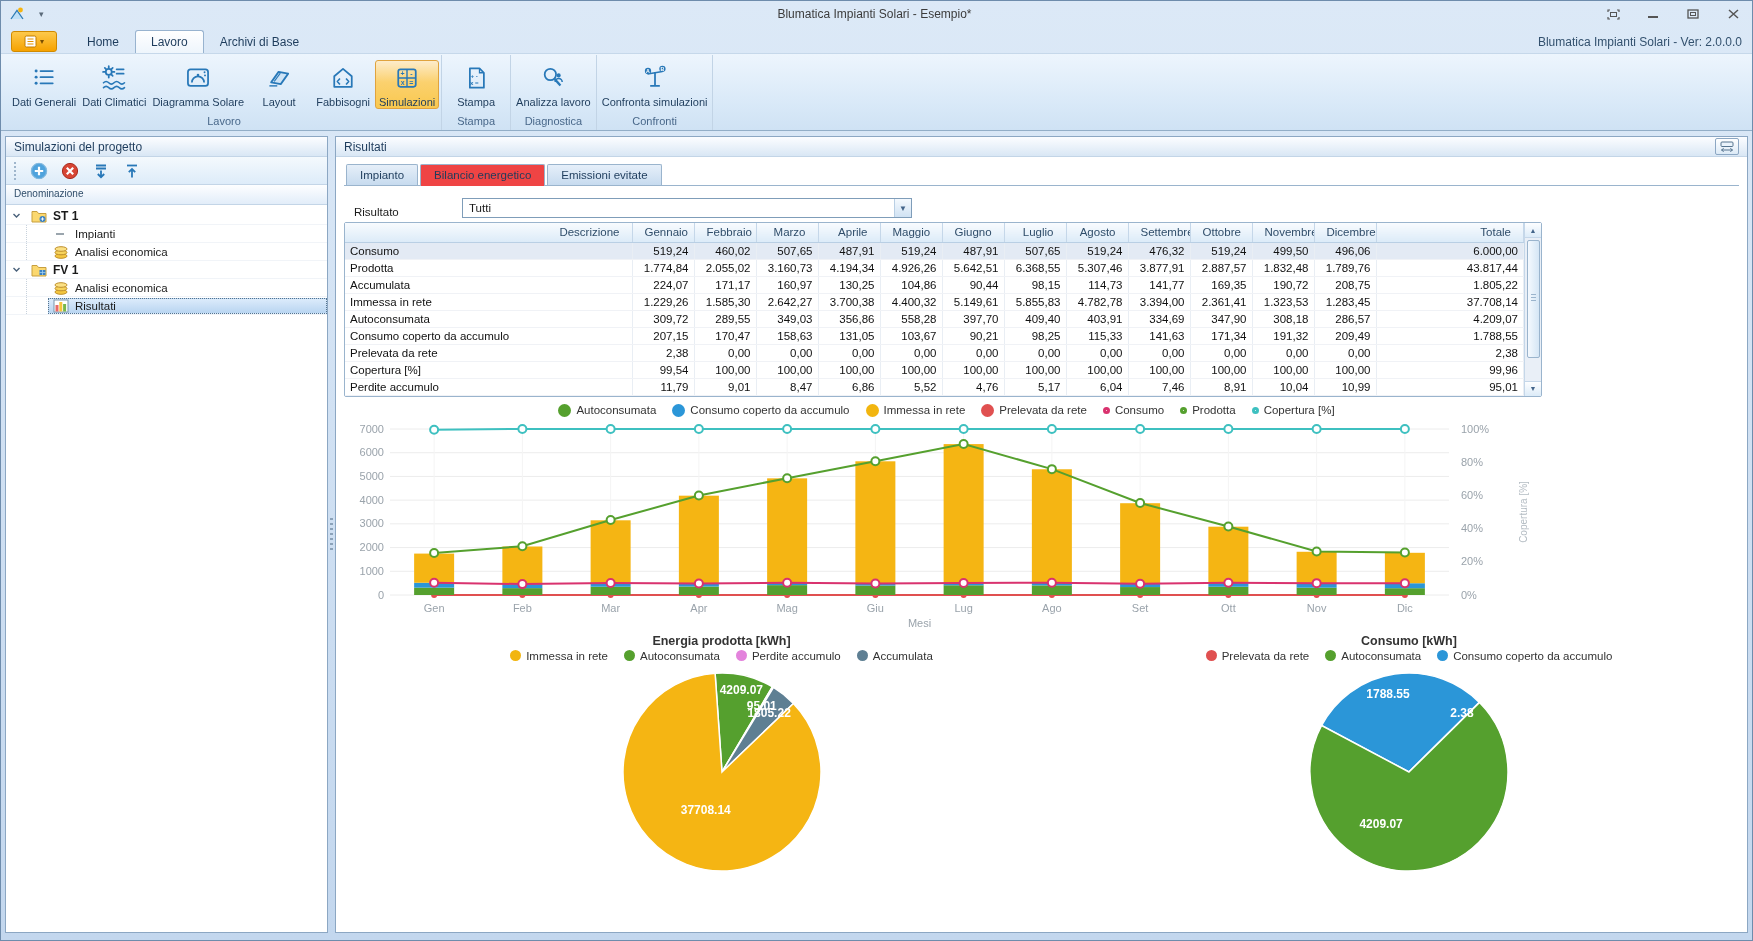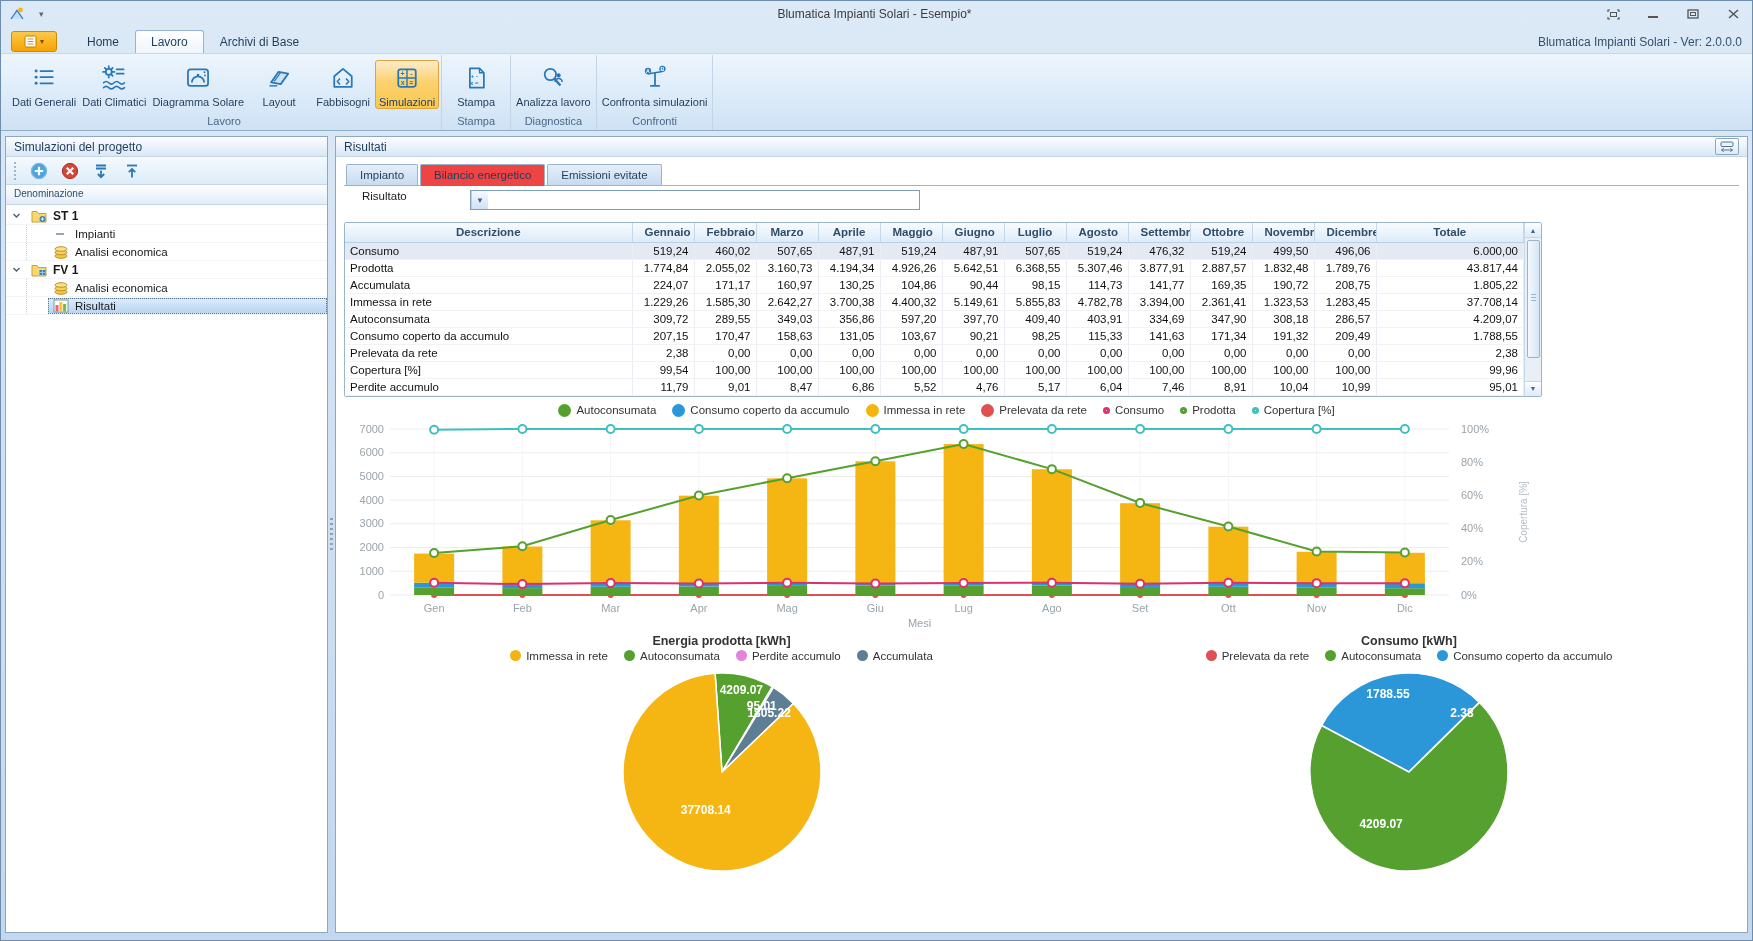--- a/index.html
+++ b/index.html
@@ -45,30 +45,30 @@
 .tree-label{white-space:nowrap}
 .splitter{width:7px;display:flex;align-items:center;justify-content:center}
 .splitter-dots{width:3px;height:34px;background:repeating-linear-gradient(#8ba2b9 0 2px,transparent 2px 5px)}
 
 .content{flex:1;border:1px solid #8ca7c3;background:#fff;display:flex;flex-direction:column;min-width:0}
 .panel-resize-btn{margin-left:auto;width:24px;height:17px;border:1px solid #8ca7c3;border-radius:2px;background:linear-gradient(#ffffff,#dceaf7);display:flex;align-items:center;justify-content:center}
 .content-body{flex:1;padding:5px 8px 0;display:flex;flex-direction:column;min-height:0}
 .tabstrip{display:flex;gap:2px;border-bottom:1px solid #9ab4cd;padding:2px 2px 0;flex:none}
 .tab{padding:4px 13px 4px;font-size:11.5px;color:#1e3c5c;background:linear-gradient(#e6eff9,#c7dbef);border:1px solid #9ab4cd;border-bottom:none;border-radius:2px 2px 0 0}
 .tab.active{background:#ef4444;margin-bottom:-1px;padding-bottom:5px}
-.filter-row{display:flex;align-items:flex-start;height:28px;font-size:11.5px;color:#1a1a1a;margin:4px 16px 2px;flex:none}
+.filter-row{display:flex;align-items:flex-end;height:28px;font-size:11.5px;color:#1a1a1a;margin:4px 8px 2px;flex:none}
 .filter-label{width:110px;padding-left:2px}
 .combo{width:450px;height:20px;border:1px solid #7f9db9;display:flex;background:#fff}
 .combo-value{flex:1;padding:2.5px 6px;font-size:11.5px}
 .combo-btn{width:17px;background:linear-gradient(#f4f9fe,#d0e2f3);border-left:1px solid #b9cfe4;display:flex;align-items:center;justify-content:center;font-size:8px;color:#44658a}
 
 .table-wrap{position:relative;border:1px solid #9ab4cd;border-radius:2px;width:1198px;margin-top:2px;flex:none;background:#fff}
 .table-scroll{margin-right:17px}
 table{width:100%;border-collapse:collapse;table-layout:fixed;font-size:11.5px}
-th{background:linear-gradient(#f8fbfe,#dcebf8);border-right:1px solid #c5d7e9;border-bottom:1px solid #b9cfe4;color:#2f4d6a;font-weight:bold;height:19px;padding:1px 12px;text-align:center;overflow:hidden;white-space:nowrap}
+th{background:linear-gradient(#f8fbfe,#dcebf8);border-right:1px solid #c5d7e9;border-bottom:1px solid #b9cfe4;color:#2f4d6a;font-weight:normal;height:19px;padding:1px 12px;text-align:right;overflow:hidden;white-space:nowrap}
 td{border-right:1px solid #e9eef4;border-bottom:1px solid #f0f2f6;height:17px;padding:1px 5px;text-align:right;white-space:nowrap;overflow:hidden;color:#111}
 td.lbl{text-align:left}
 tr.selected td{background:#e3eaf4}
 .vscroll{position:absolute;top:0;right:0;bottom:0;width:17px;background:#e9eff7;border-left:1px solid #c5d7e9;display:flex;flex-direction:column;align-items:center}
 .vs-btn{height:15px;width:100%;display:flex;align-items:center;justify-content:center;font-size:7px;color:#44658a;background:linear-gradient(#fdfeff,#dcebf8);border-bottom:1px solid #c5d7e9}
 .vs-btn.bottom{margin-top:auto;border-top:1px solid #c5d7e9;border-bottom:none}
 .vs-thumb{margin-top:2px;width:13px;height:118px;background:linear-gradient(90deg,#f4f9fe,#d5e6f5);border:1px solid #9ab4cd;border-radius:2px;position:relative}
 .vs-thumb:after{content:"";position:absolute;left:3px;right:3px;top:53px;height:8px;background:repeating-linear-gradient(#9ab4cd 0 1px,transparent 1px 3px)}
 
 .chart-legend{display:flex;justify-content:center;align-items:center;gap:16px;font-size:11.5px;color:#333;margin:7px 0 0;width:1205px;flex:none}
@@ -393,20 +393,21 @@
       <div class="content-body">
         <div class="tabstrip">
           <span class="tab">Impianto</span>
           <span class="tab active">Bilancio energetico</span>
           <span class="tab">Emissioni evitate</span>
         </div>
 
         <div class="filter-row">
           <span class="filter-label">Risultato</span>
           <span class="combo">
+            <span class="combo-value">Tutti</span>
             <span class="combo-btn">▼</span>
           </span>
         </div>
 
         <div class="table-wrap">
           <div class="table-scroll">
             <table>
               <colgroup id="table-cols">
                   <col style="width: 287px;">
                   <col style="width: 62px;">
@@ -505,21 +506,21 @@
                     <td>1.323,53</td>
                     <td>1.283,45</td>
                     <td>37.708,14</td>
                   </tr>
                   <tr>
                     <td class="lbl">Autoconsumata</td>
                     <td>309,72</td>
                     <td>289,55</td>
                     <td>349,03</td>
                     <td>356,86</td>
-                    <td>597,20</td>
+                    <td>558,28</td>
                     <td>397,70</td>
                     <td>409,40</td>
                     <td>403,91</td>
                     <td>334,69</td>
                     <td>347,90</td>
                     <td>308,18</td>
                     <td>286,57</td>
                     <td>4.209,07</td>
                   </tr>
                   <tr>

